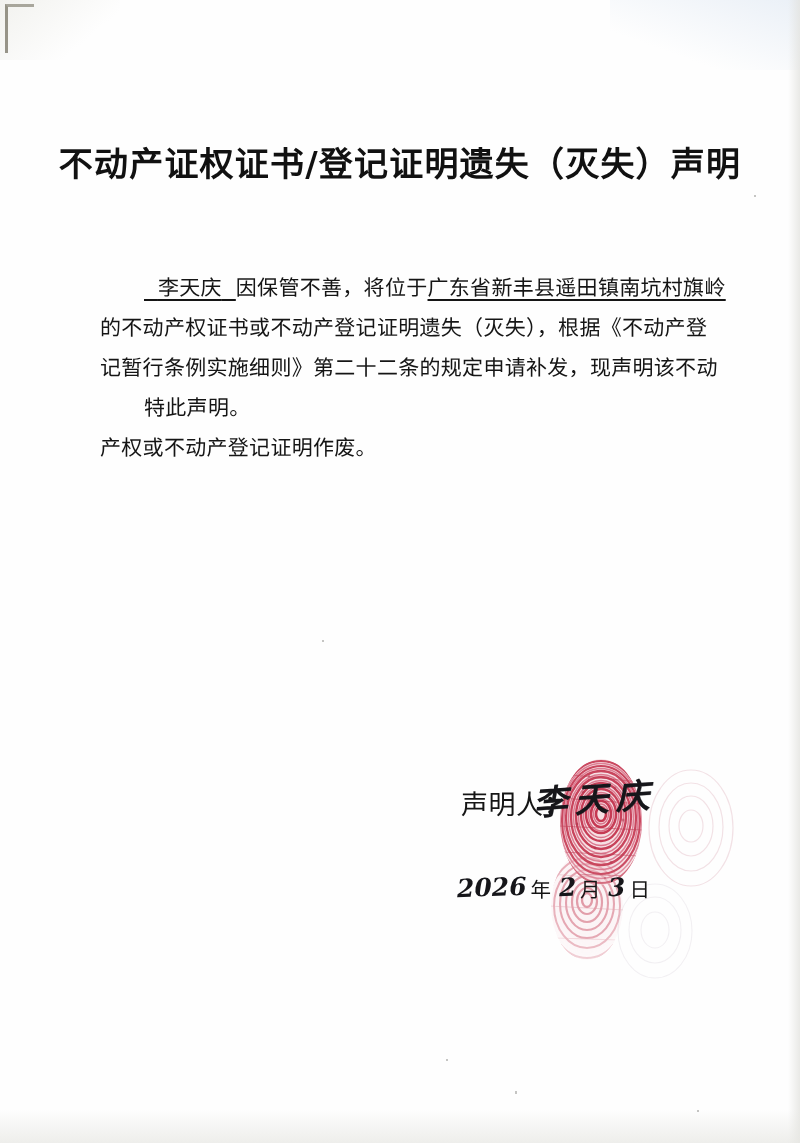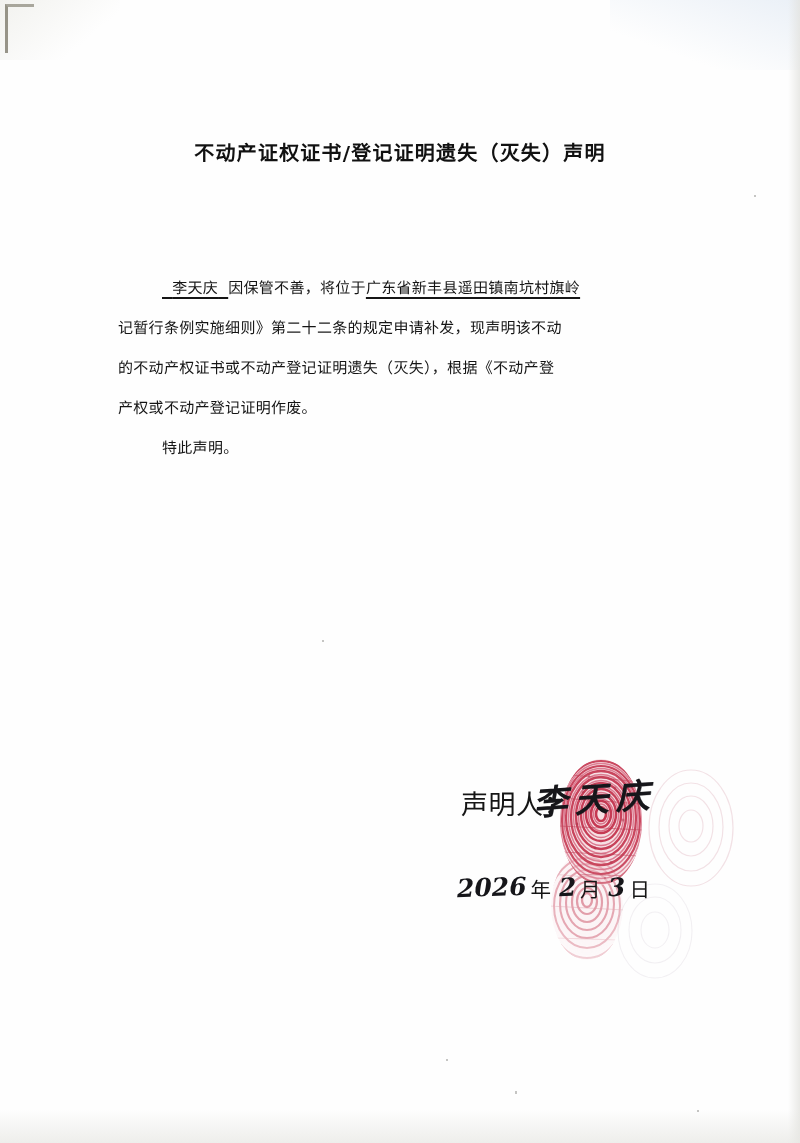--- a/index.html
+++ b/index.html
@@ -64,34 +64,34 @@
     pointer-events: none;
   }
 
   
   .doc-title {
     position: absolute;
     top: 137px;
     left: 0;
     width: 800px;
     text-align: center;
-    font-size: 20px;
+    font-size: 34px;
     font-weight: 700;
     letter-spacing: 1.2px;
     color: #111;
     font-family: "DejaVu Sans", "Liberation Sans", sans-serif;
   }
 
   
   .body-block {
     position: absolute;
     top: 268px;
-    left: 118px;
+    left: 100px;
     width: 608px;
-    font-size: 15px;
+    font-size: 21px;
     line-height: 40px;
     color: #151515;
     letter-spacing: .3px;
   }
   .body-line { white-space: nowrap; }
   .body-line.indent { text-indent: 44px; }
 
   .fill {
     text-decoration: underline;
     text-underline-offset: 4px;
@@ -206,24 +206,24 @@
   <div class="scan-speck" style="top:1110px;left:697px;width:2px;height:2px;"></div>
   <div class="scan-speck" style="top:195px;left:754px;width:2px;height:2px;"></div>
 
   <div class="doc-title">不动产证权证书/登记证明遗失（灭失）声明</div>
 
   <div class="body-block">
 
     <div class="body-line indent"><span class="fill fill-pad">李天庆</span><span>因保管不善，将位于</span><span class="fill">广东省新丰县遥田镇南坑村旗岭</span></div>
 
 
+    <div class="body-line">的不动产权证书或不动产登记证明遗失（灭失），根据《不动产登</div>
     <div class="body-line">记暂行条例实施细则》第二十二条的规定申请补发，现声明该不动</div>
-    <div class="body-line">的不动产权证书或不动产登记证明遗失（灭失），根据《不动产登</div>
+    <div class="body-line indent">特此声明。</div>
     <div class="body-line">产权或不动产登记证明作废。</div>
-    <div class="body-line indent">特此声明。</div>
   </div>
 
   <svg class="fingerprint fp-main" viewBox="0 0 104 146">
     <defs>
       <clipPath id="fpClipA">
           <ellipse cx="52" cy="70" rx="41" ry="63"></ellipse>
         </clipPath>
       <radialGradient id="fpFadeA" cx="50%" cy="44%" r="62%">
         <stop offset="0%" stop-color="#ffffff" stop-opacity="0"></stop>
         <stop offset="62%" stop-color="#ffffff" stop-opacity="0.10"></stop>

